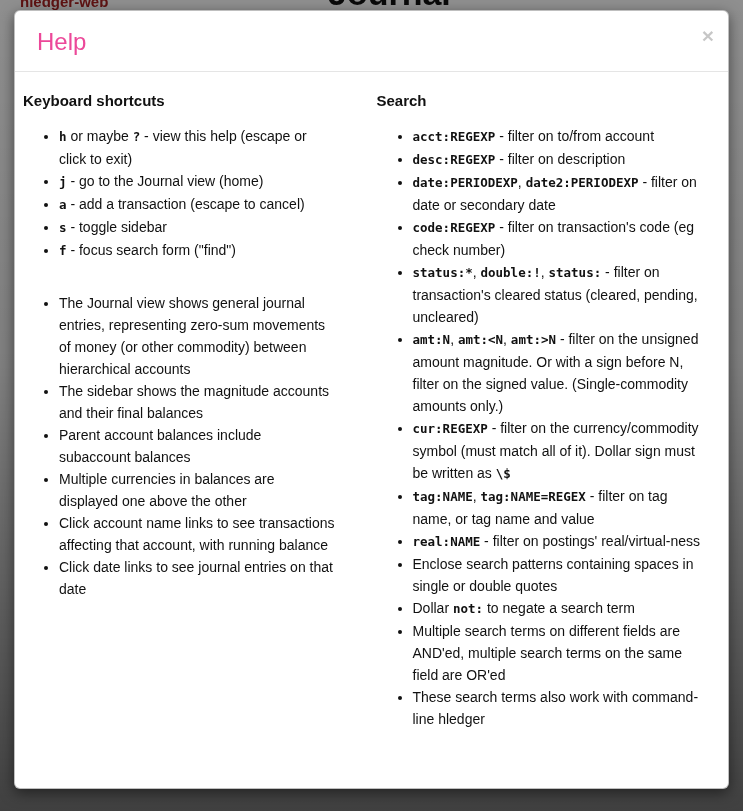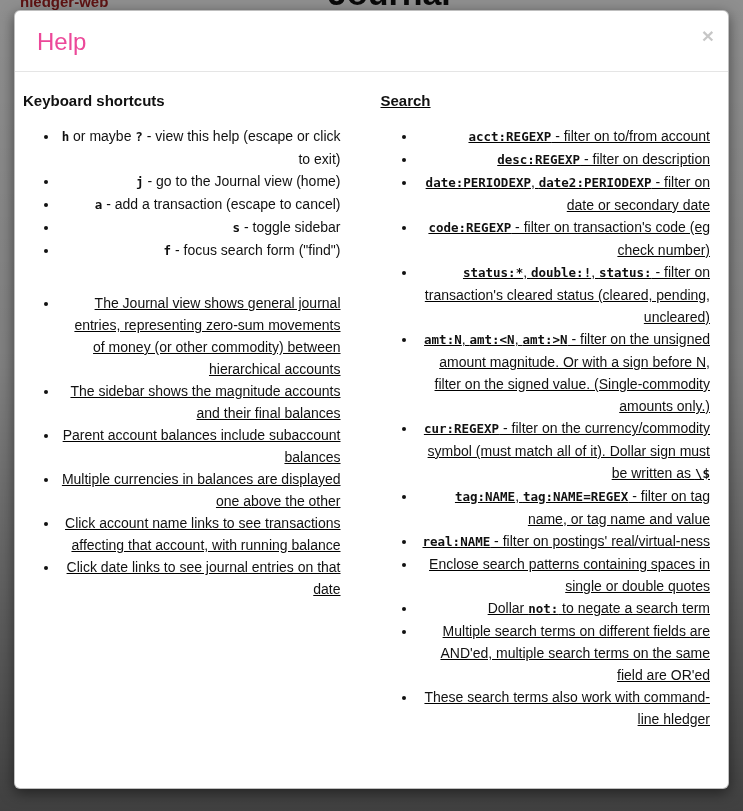--- a/index.html
+++ b/index.html
@@ -60,36 +60,35 @@
     position:absolute; top:14px; right:14px;
     background:none; border:none;
     font-size:21px; font-weight:bold;
     color:#000; opacity:0.22;
     cursor:pointer; line-height:1;
     font-family:"Liberation Sans", sans-serif;
   }
 
   .modal-body {
     display:flex;
-    padding:20px 18px 20px 8px;
+    padding:20px 26px 20px 8px;
   }
   .col { width:50%; }
   .col-left  { padding-right:26px; }
   .col-right { padding-left:14px; }
 
   .section { margin-bottom:30px; }
-  .section:last-child { margin-bottom:12px;text-decoration:underline; }
+  .section:last-child { margin-bottom:12px; }
   .section-heading {
     font-size:15px; font-weight:bold; color:#111;
     margin-bottom:16px;
   }
   ul.help-list {
     padding-left:36px;
     list-style:disc;
-    text-align:right;
   }
   ul.help-list li {
     font-size:14px; line-height:22px; color:#111;
     margin:0;
   }
   .code {
     font-family:"DejaVu Sans Mono", monospace;
     font-weight:bold;
     font-size:12.5px;
     color:#111;

